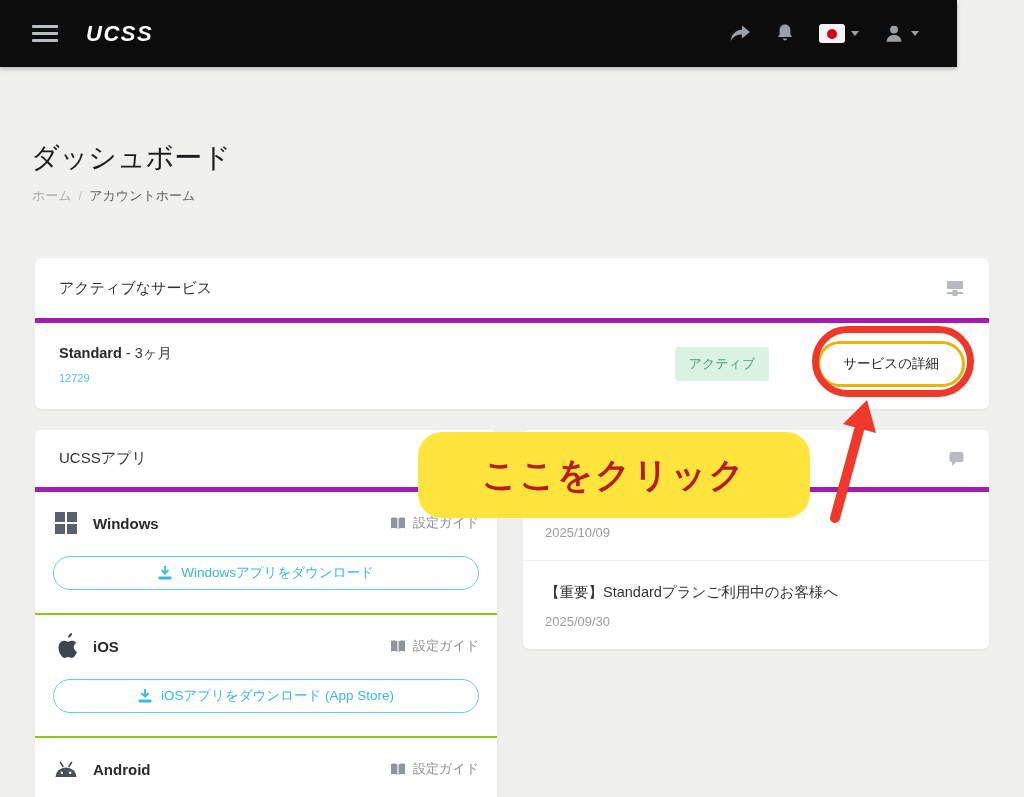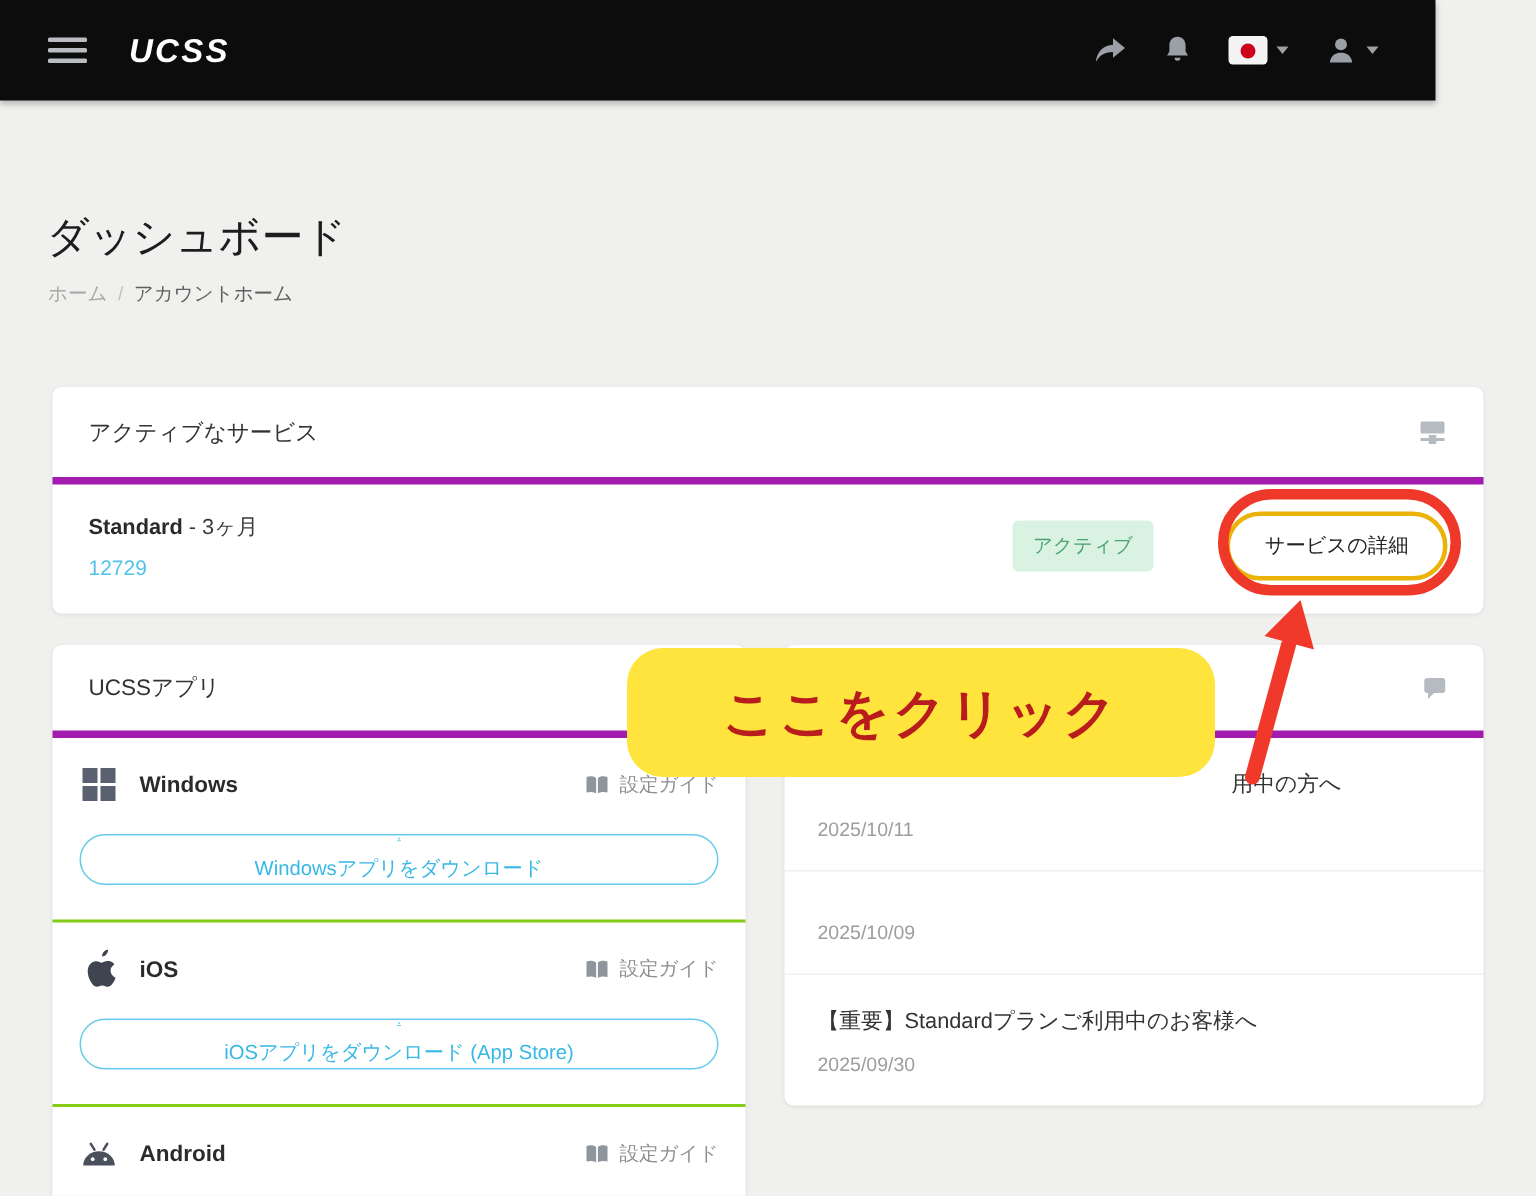--- a/index.html
+++ b/index.html
@@ -33,33 +33,33 @@
   .card{position:absolute;background:#fff;border-radius:6px;box-shadow:0 1px 3px rgba(0,0,0,.07);z-index:2;}
   .card-header{height:57px;display:flex;align-items:center;padding:0 24px;border-bottom:5px solid #a21caf;font-size:15px;color:#333;}
   .card-header .sp{flex:1;}
   #card-active{left:35px;top:258px;width:954px;}
   #card-active .card-header{height:60px;}
   .service-row{display:flex;align-items:center;padding:18px 24px 22px 24px;}
   .svc-left{display:flex;flex-direction:column;}
   .svc-name{font-size:14.5px;color:#2a2a2a;}
   .svc-name b{font-weight:bold;}
   .svc-name .term{font-weight:400;color:#3a3a3a;margin-left:4px;}
-  .svc-id{margin-top:9px;font-size:14px;color:#4fc3e9;cursor:pointer;}
+  .svc-id{margin-top:9px;font-size:11px;color:#4fc3e9;cursor:pointer;}
   .badge-active{margin-left:auto;background:#d9f2e2;color:#49a36c;font-size:13px;padding:8px 14px;border-radius:4px;}
   .details-btn{margin-left:48px;height:46px;padding:0 23px;border-radius:23px;border:3px solid #eab308;background:#fff;
     font-size:13.5px;color:#222;display:flex;align-items:center;cursor:pointer;font-family:inherit;}
   
   #card-apps{left:35px;top:430px;width:462px;height:420px;}
   .app-section{padding:13px 18px 23px 18px;border-bottom:2px solid #84cc16;}
   .app-head{display:flex;align-items:center;height:36px;}
   .app-ico{width:26px;display:flex;justify-content:center;}
   .app-name{margin-left:14px;font-size:15px;font-weight:bold;color:#2b2b2b;}
   .guide{margin-left:auto;display:flex;align-items:center;gap:7px;font-size:13px;color:#8e8e8e;cursor:pointer;}
   .dl-btn{margin-top:15px;height:34px;border:1px solid #67cbec;border-radius:17px;background:#fff;width:100%;
-    display:flex;align-items:center;justify-content:center;gap:9px;color:#38b8e4;font-size:13.5px;cursor:pointer;font-family:inherit;flex-direction:column;}
+    display:flex;align-items:center;justify-content:center;gap:9px;color:#38b8e4;font-size:13.5px;cursor:pointer;font-family:inherit;}
   .win-logo{display:grid;grid-template-columns:10px 10px;grid-template-rows:10px 10px;gap:2px;}
   .win-logo i{background:#596170;display:block;}
   
   #card-news{left:523px;top:430px;width:466px;}
   .news-item{padding:22px 22px 20px 22px;border-bottom:1px solid #f0f0f0;}
   .news-item:last-child{border-bottom:none;}
   .news-title{font-size:14.5px;color:#333;line-height:1.35;white-space:nowrap;overflow:hidden;}
   .news-title.partially-covered{padding-left:276px;}
   .news-date{margin-top:11px;font-size:13px;color:#9d9d9d;}
   
@@ -222,24 +222,20 @@
 
 <div class="card" id="card-news">
   <div class="card-header">
     <span class="sp"></span>
     <svg width="17" height="17" viewBox="0 0 17 17">
       <rect x="1.5" y="2" width="14" height="10" rx="2" fill="#b6bac1"></rect>
       <path d="M4 11 V16 L9 11 Z" fill="#b6bac1"></path>
     </svg>
   </div>
   <div class="news-item">
-    <div class="news-title partially-covered">用中の方へ</div>
-    <div class="news-date">2025/10/11</div>
-  </div>
-  <div class="news-item">
     <div class="news-date">2025/10/09</div>
   </div>
   <div class="news-item">
     <div class="news-title">【重要】Standardプランご利用中のお客様へ</div>
     <div class="news-date">2025/09/30</div>
   </div>
 </div>
 
 <div class="anno" id="anno-yellow">
   <span>ここをクリック</span>

